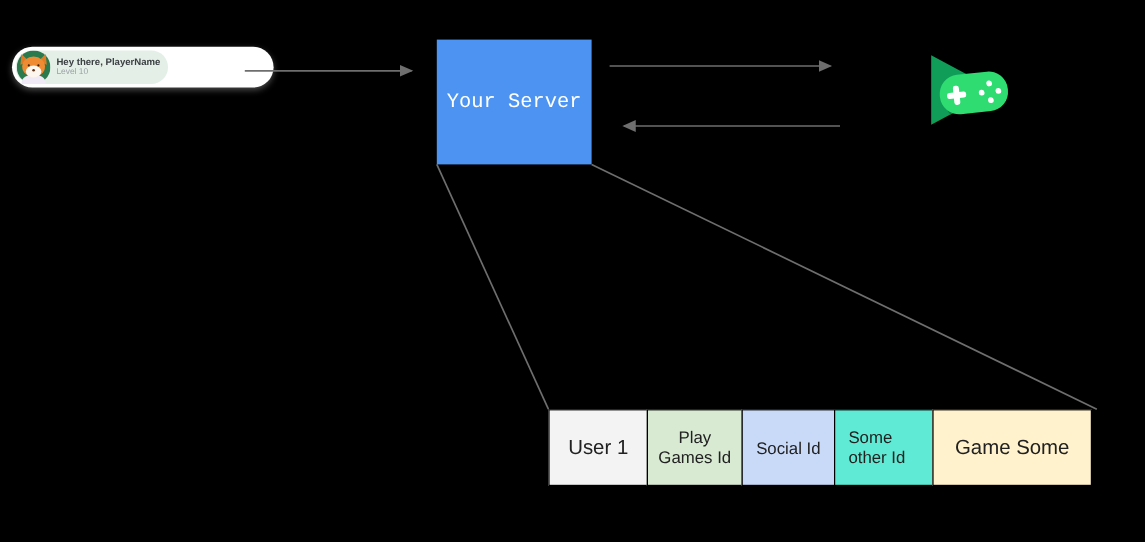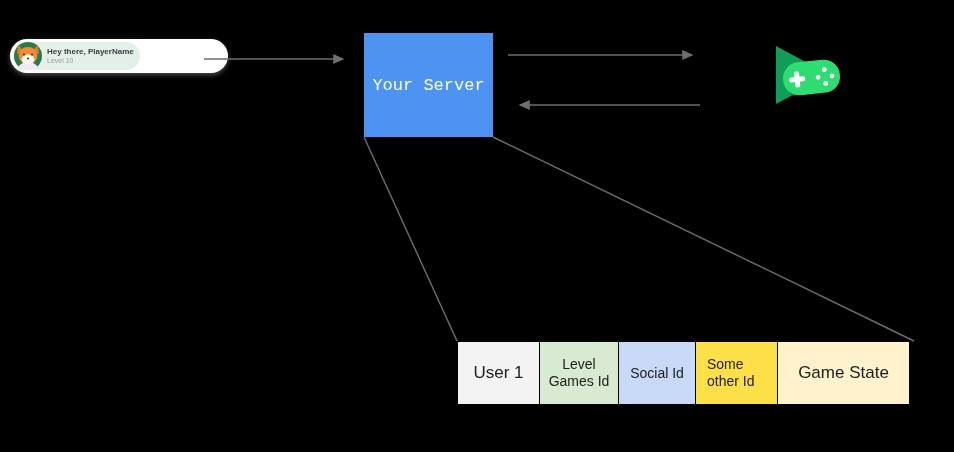--- a/index.html
+++ b/index.html
@@ -106,21 +106,21 @@
       <rect x="26.5" y="32" width="5" height="16" rx="2" fill="#fff"></rect>
       <circle cx="57" cy="33" r="2.4" fill="#fff"></circle>
       <circle cx="50" cy="40" r="2.4" fill="#fff"></circle>
       <circle cx="64" cy="40" r="2.4" fill="#fff"></circle>
       <circle cx="57" cy="47" r="2.4" fill="#fff"></circle>
     </g>
   </svg>
 
   <div class="id-table">
     <div class="cell c0" style="background-color: rgb(243, 243, 243);">User 1</div>
-    <div class="cell c1" style="background-color: rgb(217, 234, 211);">Level
+    <div class="cell c1" style="background-color: rgb(217, 234, 211);">Play
 Games Id</div>
     <div class="cell c2" style="background-color: rgb(201, 218, 248);">Social Id</div>
-    <div class="cell c3" style="background-color: #fde047;">Some
+    <div class="cell c3" style="background-color: #5eead4;">Some
 other Id</div>
-    <div class="cell c4" style="background-color: rgb(255, 242, 204);">Game State</div>
+    <div class="cell c4" style="background-color: rgb(255, 242, 204);">Game Some</div>
   </div>
 
 </div>
 
 </body></html>

